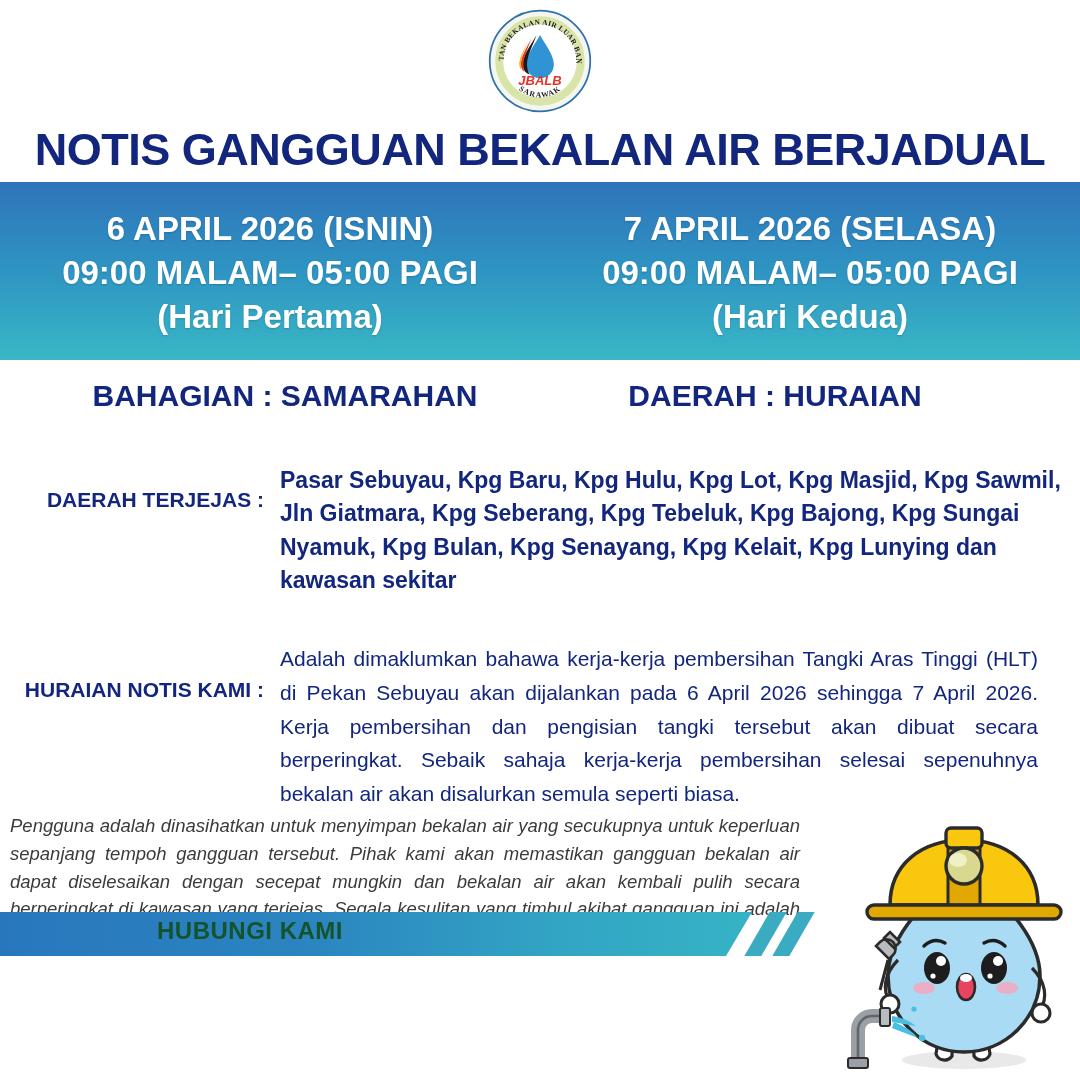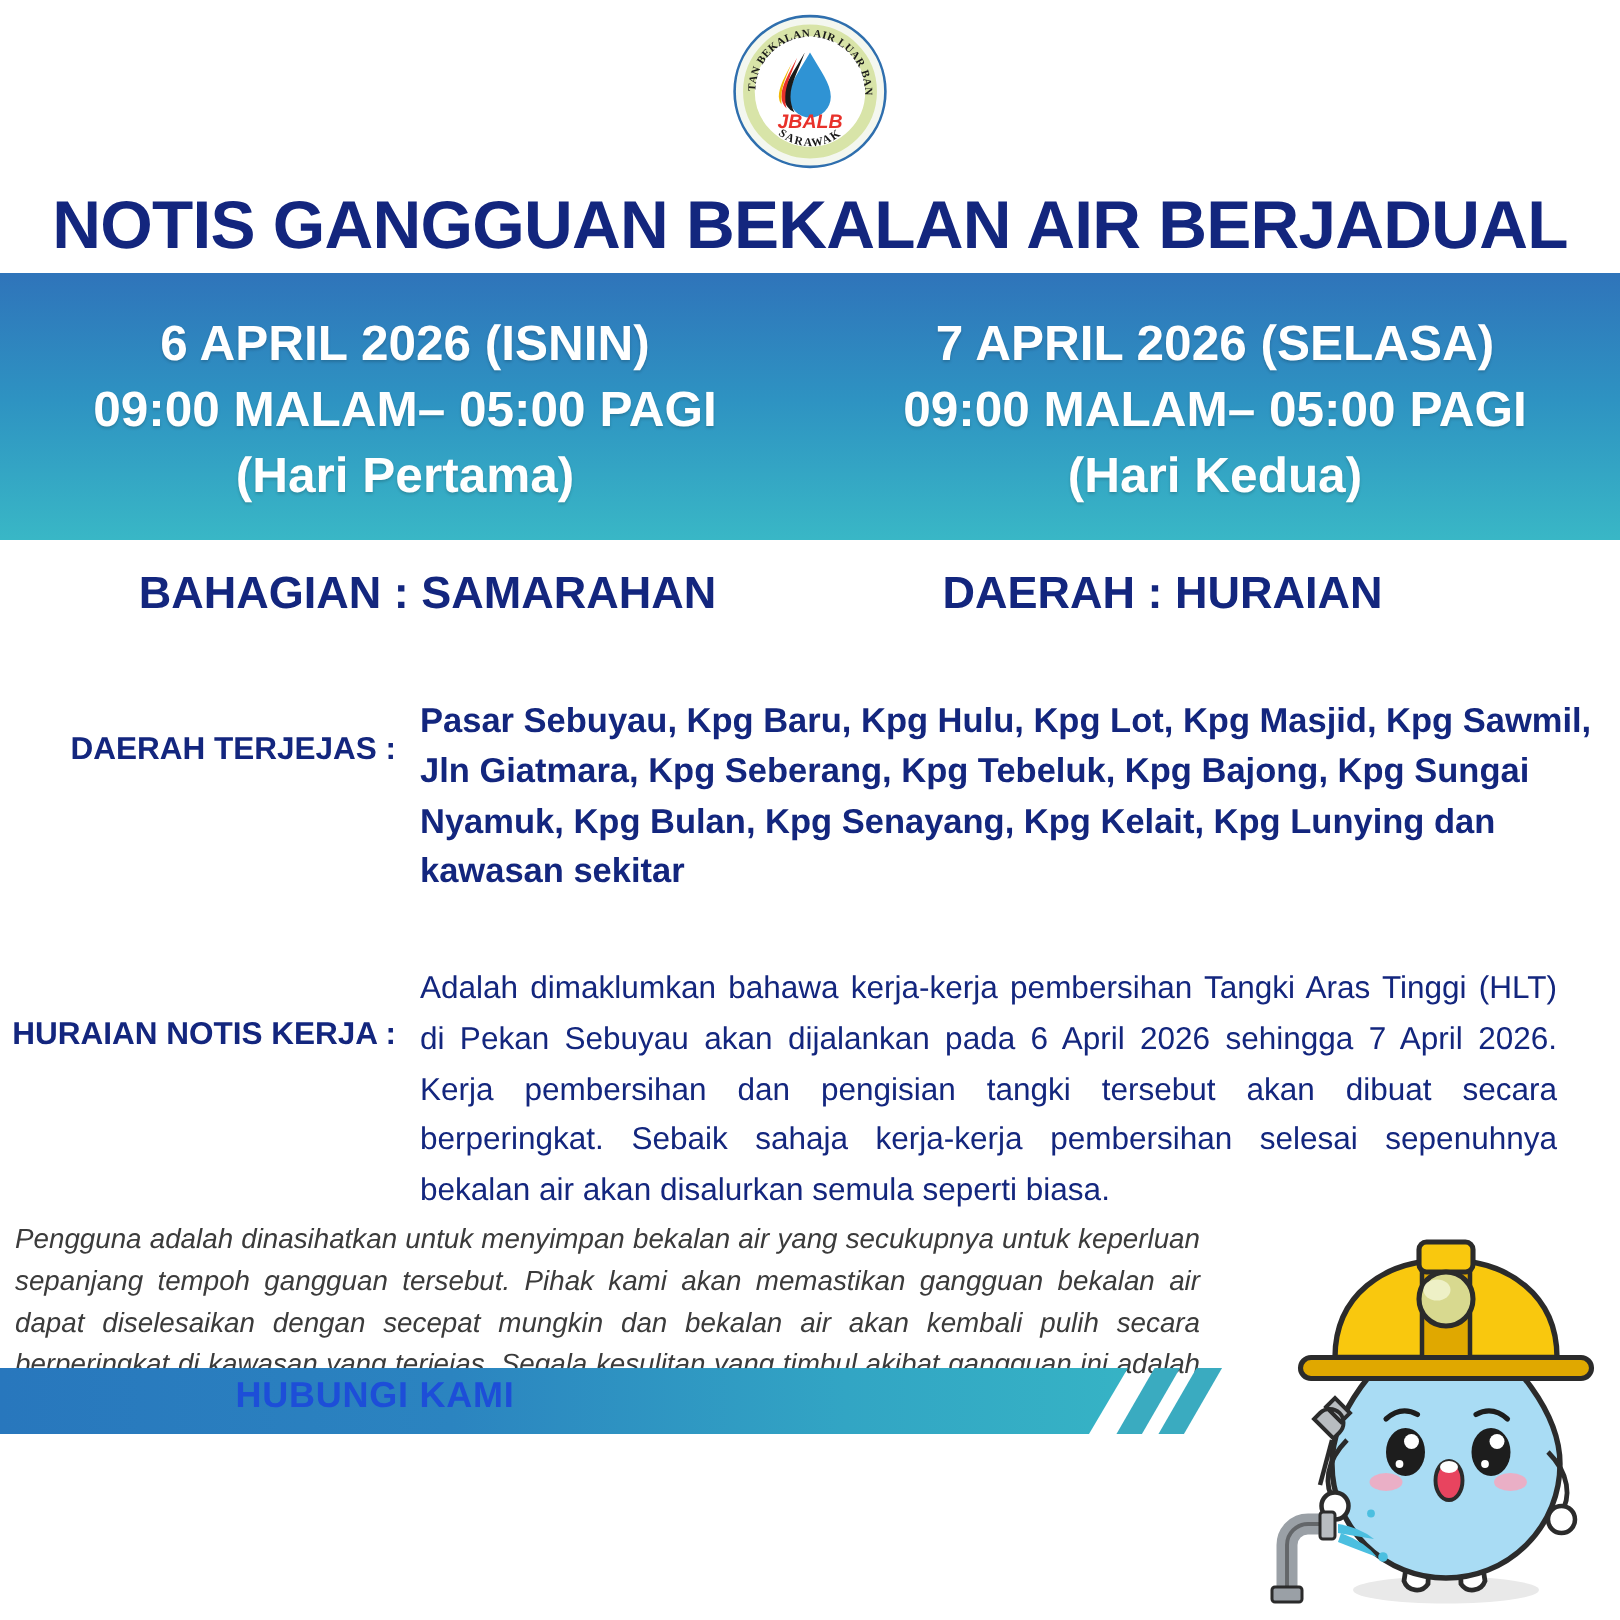--- a/index.html
+++ b/index.html
@@ -105,21 +105,21 @@
   .contact-bar {
     position: absolute; left: 0; top: 0;
     width: 752px; height: 44px;
     background: linear-gradient(90deg, #2877bd 0%, #2b84c0 40%, #32a5c4 75%, #36b3c5 100%);
     clip-path: polygon(0 0, 100% 0, calc(100% - 26px) 100%, 0 100%);
   }
   .contact-bar-label {
     position: absolute; left: 0; top: 0;
     width: 752px; height: 37px;
     display: flex; align-items: center; justify-content: center;
-    color: #1d4ed8; font-size: 24px; font-weight: bold;
+    color: #14532d; font-size: 24px; font-weight: bold;
     letter-spacing: .5px;
     padding-right: 252px;
   }
   .slash {
     position: absolute; top: 0; height: 44px; width: 17px;
     background: #3aabc0;
     transform: skewX(-30deg);
   }
   .slash.s1 { left: 757px; }
   .slash.s2 { left: 785px; }
@@ -174,21 +174,21 @@
   <div class="region-bahagian">BAHAGIAN : SAMARAHAN</div>
   <div class="region-daerah">DAERAH : HURAIAN</div>
 </div>
 
 <div class="info-row areas-row">
   <div class="info-label">DAERAH TERJEJAS  :</div>
   <div class="info-value areas-value">Pasar Sebuyau, Kpg Baru, Kpg Hulu, Kpg Lot, Kpg Masjid, Kpg Sawmil, Jln Giatmara, Kpg Seberang, Kpg Tebeluk, Kpg Bajong, Kpg Sungai Nyamuk, Kpg Bulan, Kpg Senayang, Kpg Kelait, Kpg Lunying dan kawasan sekitar</div>
 </div>
 
 <div class="info-row desc-row">
-  <div class="info-label">HURAIAN NOTIS KERJA :</div>
+  <div class="info-label">HURAIAN NOTIS KAMI :</div>
   <div class="info-value desc-value">Adalah dimaklumkan bahawa kerja-kerja pembersihan Tangki Aras Tinggi (HLT) di Pekan Sebuyau akan dijalankan pada 6 April 2026 sehingga 7 April 2026. Kerja pembersihan dan pengisian tangki tersebut akan dibuat secara berperingkat. Sebaik sahaja kerja-kerja pembersihan selesai sepenuhnya bekalan air akan disalurkan semula seperti biasa.</div>
 </div>
 
 <div class="advisory">Pengguna adalah dinasihatkan untuk menyimpan bekalan air yang secukupnya untuk keperluan sepanjang tempoh gangguan tersebut. Pihak kami akan memastikan gangguan bekalan air dapat diselesaikan dengan secepat mungkin dan bekalan air akan kembali pulih secara berperingkat di kawasan yang terjejas. Segala kesulitan yang timbul akibat gangguan ini adalah sangat dikesali.</div>
 
 <div class="contact-bar-wrap">
   <div class="contact-bar"></div>
   <div class="contact-bar-label">HUBUNGI KAMI</div>
   <div class="slash s1"></div>
   <div class="slash s2"></div>

